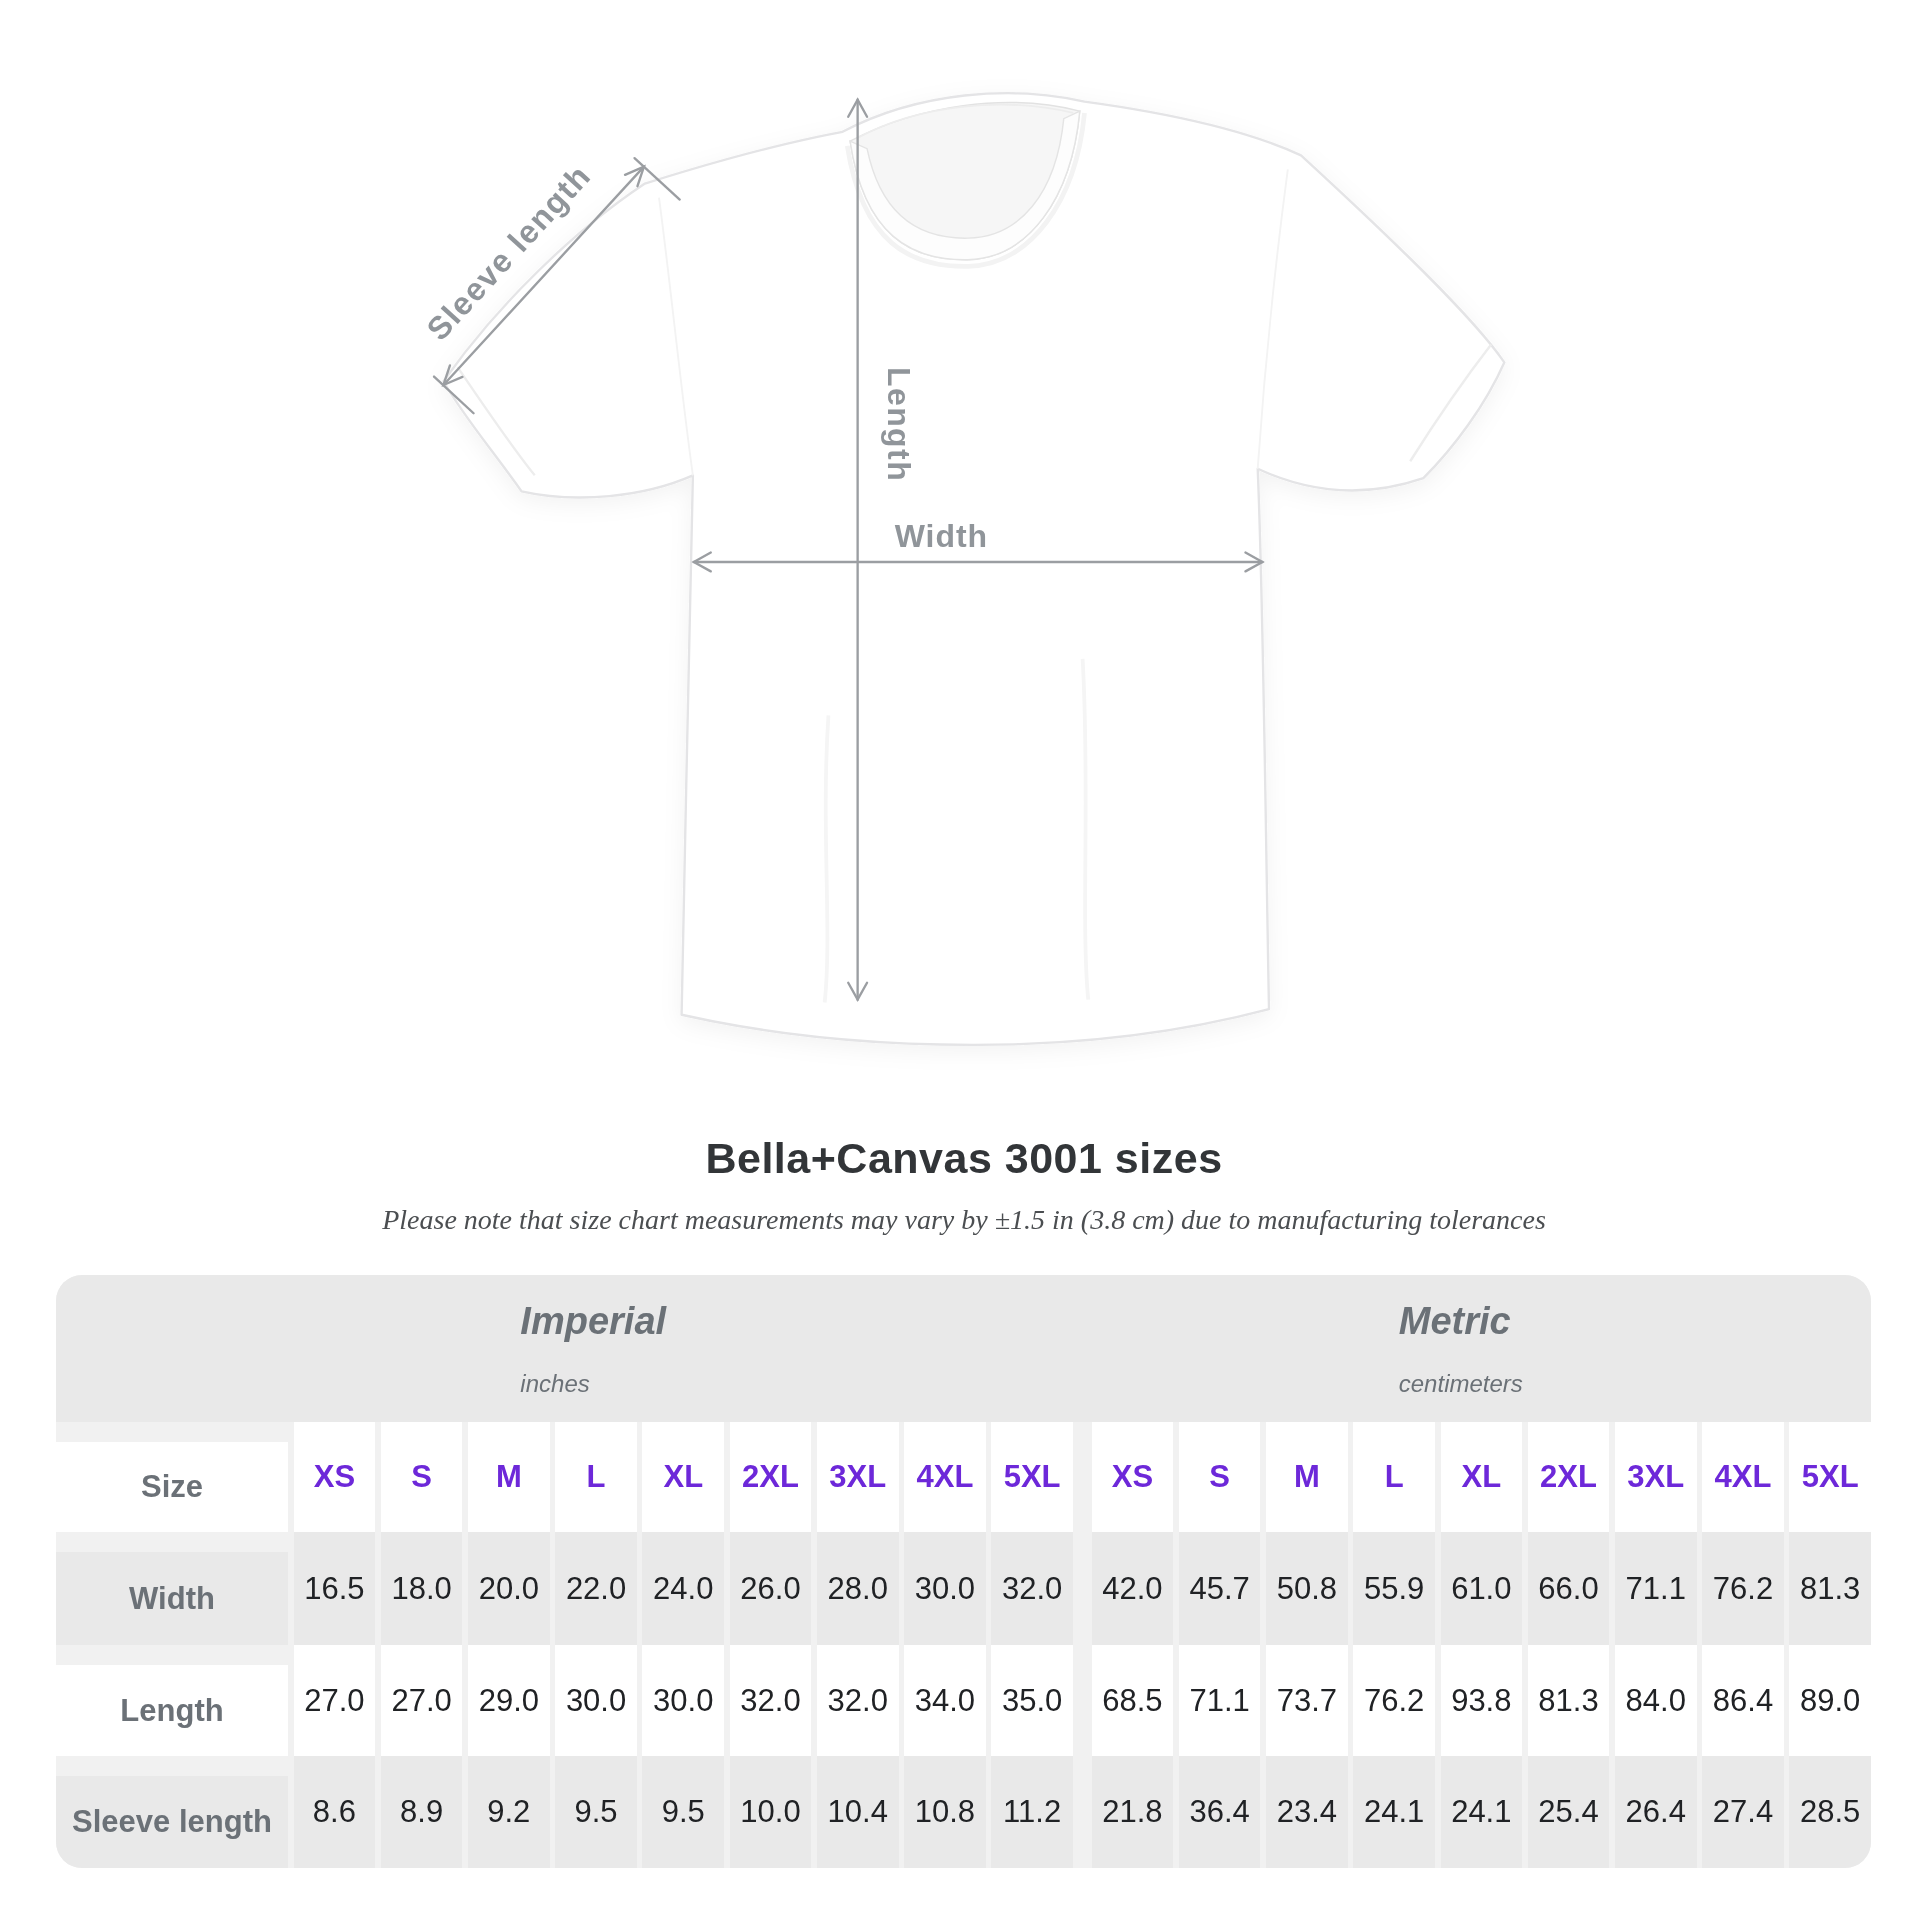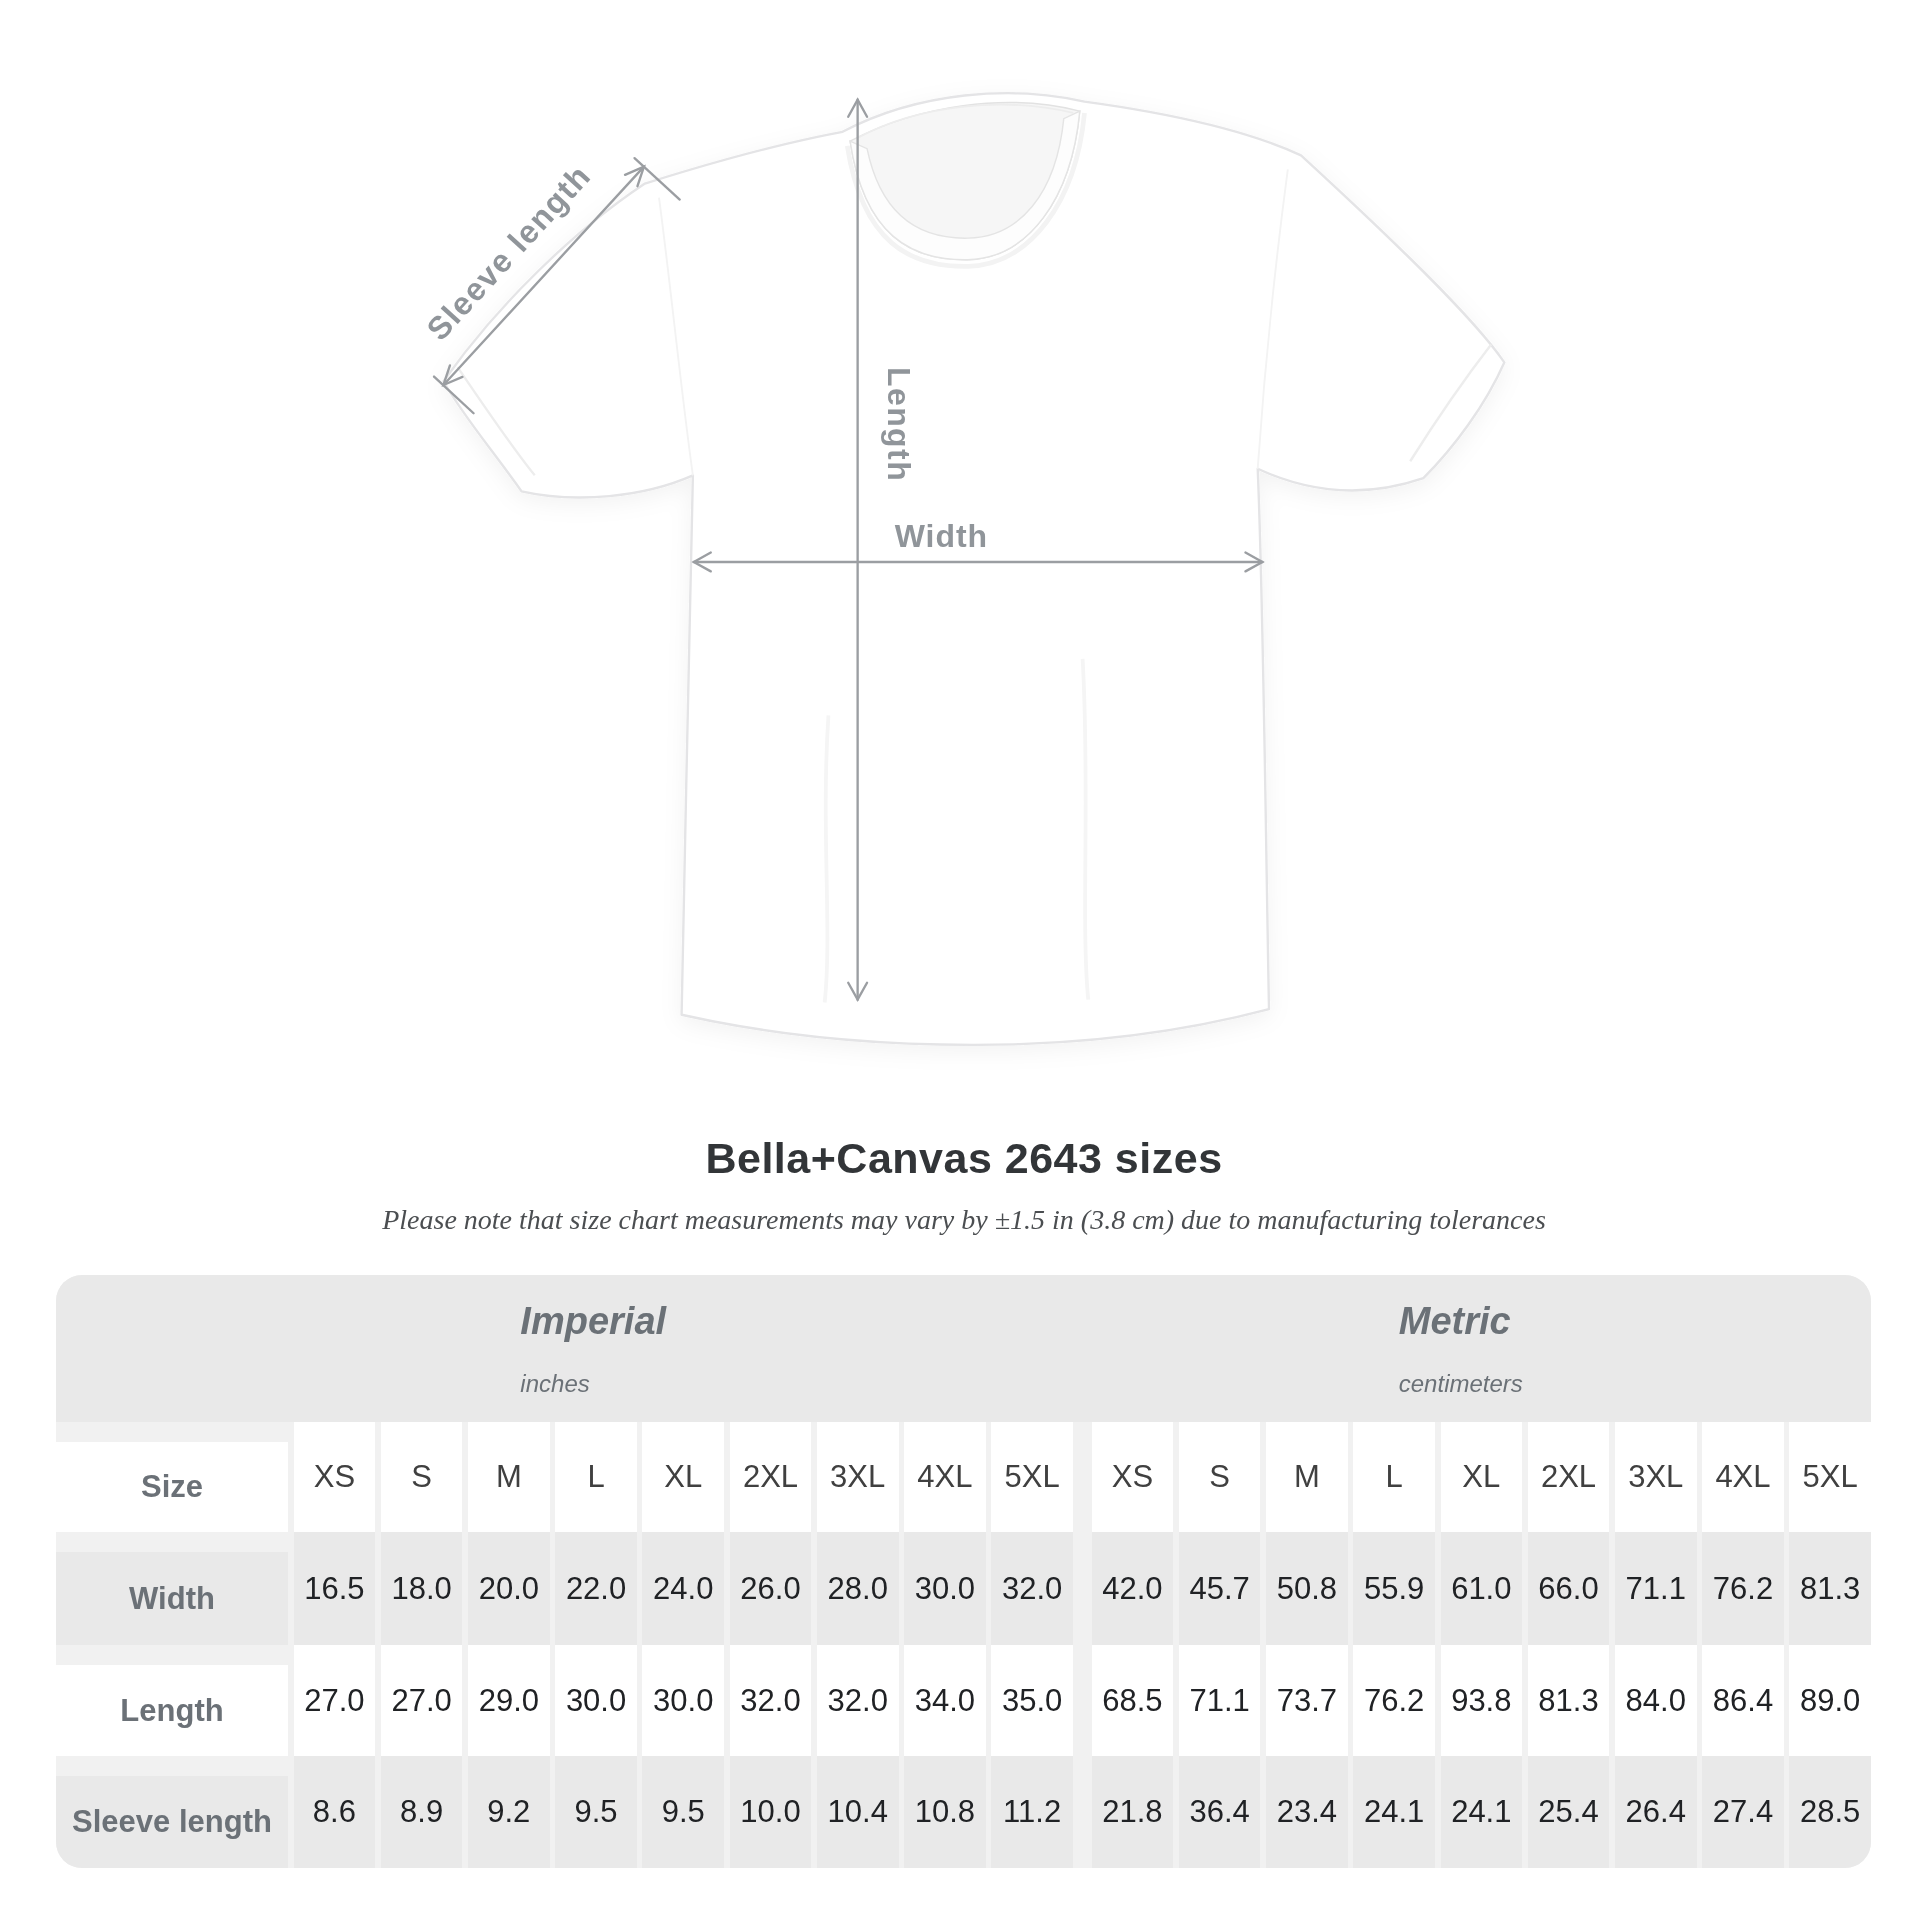--- a/index.html
+++ b/index.html
@@ -18,21 +18,21 @@
               grid-template-rows:147px 110px 113px 111px 112px;column-gap:5.6px;}
   .tbl-header{grid-column:1/-1;background:#e9e9e9;position:relative;}
   .unit-group{position:absolute;top:50%;transform:translate(-50%,-50%);text-align:left;color:#6b7177;}
   .unit-group.left{left:29.6%;}
   .unit-group.right{left:77.4%;}
   .unit-title{font-style:italic;font-weight:bold;font-size:38px;line-height:1.15;}
   .unit-sub{font-style:italic;font-size:24px;margin-top:27px;}
 
   .cell{display:flex;align-items:center;justify-content:center;background:#ffffff;
         font-size:31px;color:#202225;}
-  .cell.hdr{font-weight:normal;color:#404040;}
+  .cell.hdr{font-weight:bold;color:#6d28d9;}
   .cell.lab{font-weight:bold;color:#6b7177;margin-top:20px;}
   .cell.g{background:#e9e9e9;}
   .sp{background:transparent;}
 </style>
 </head>
 <body>
 
 <div class="canvas">
 
   <svg class="shirt-svg" width="1928" height="1139" viewBox="0 0 2048 1210">
@@ -96,21 +96,21 @@
       </g>
     </g>
 
     <g font-family="Liberation Sans, sans-serif" font-size="34" font-weight="bold" fill="#90959a" stroke="none">
       <text transform="translate(549,276) rotate(-47.5)" text-anchor="middle" letter-spacing="1.5">Sleeve length</text>
       <text transform="translate(943,451) rotate(90)" text-anchor="middle" letter-spacing="1.5">Length</text>
       <text x="1000" y="581" text-anchor="middle" letter-spacing="1">Width</text>
     </g>
   </svg>
 
-  <div class="page-title">Bella+Canvas 2643 sizes</div>
+  <div class="page-title">Bella+Canvas 3001 sizes</div>
   <div class="page-subtitle">Please note that size chart measurements may vary by ±1.5 in (3.8 cm) due to manufacturing tolerances</div>
 
   <div class="size-table">
 
     <div class="tbl-header">
       <div class="unit-group left">
         <div class="unit-title">Imperial</div>
         <div class="unit-sub">inches</div>
       </div>
       <div class="unit-group right">

